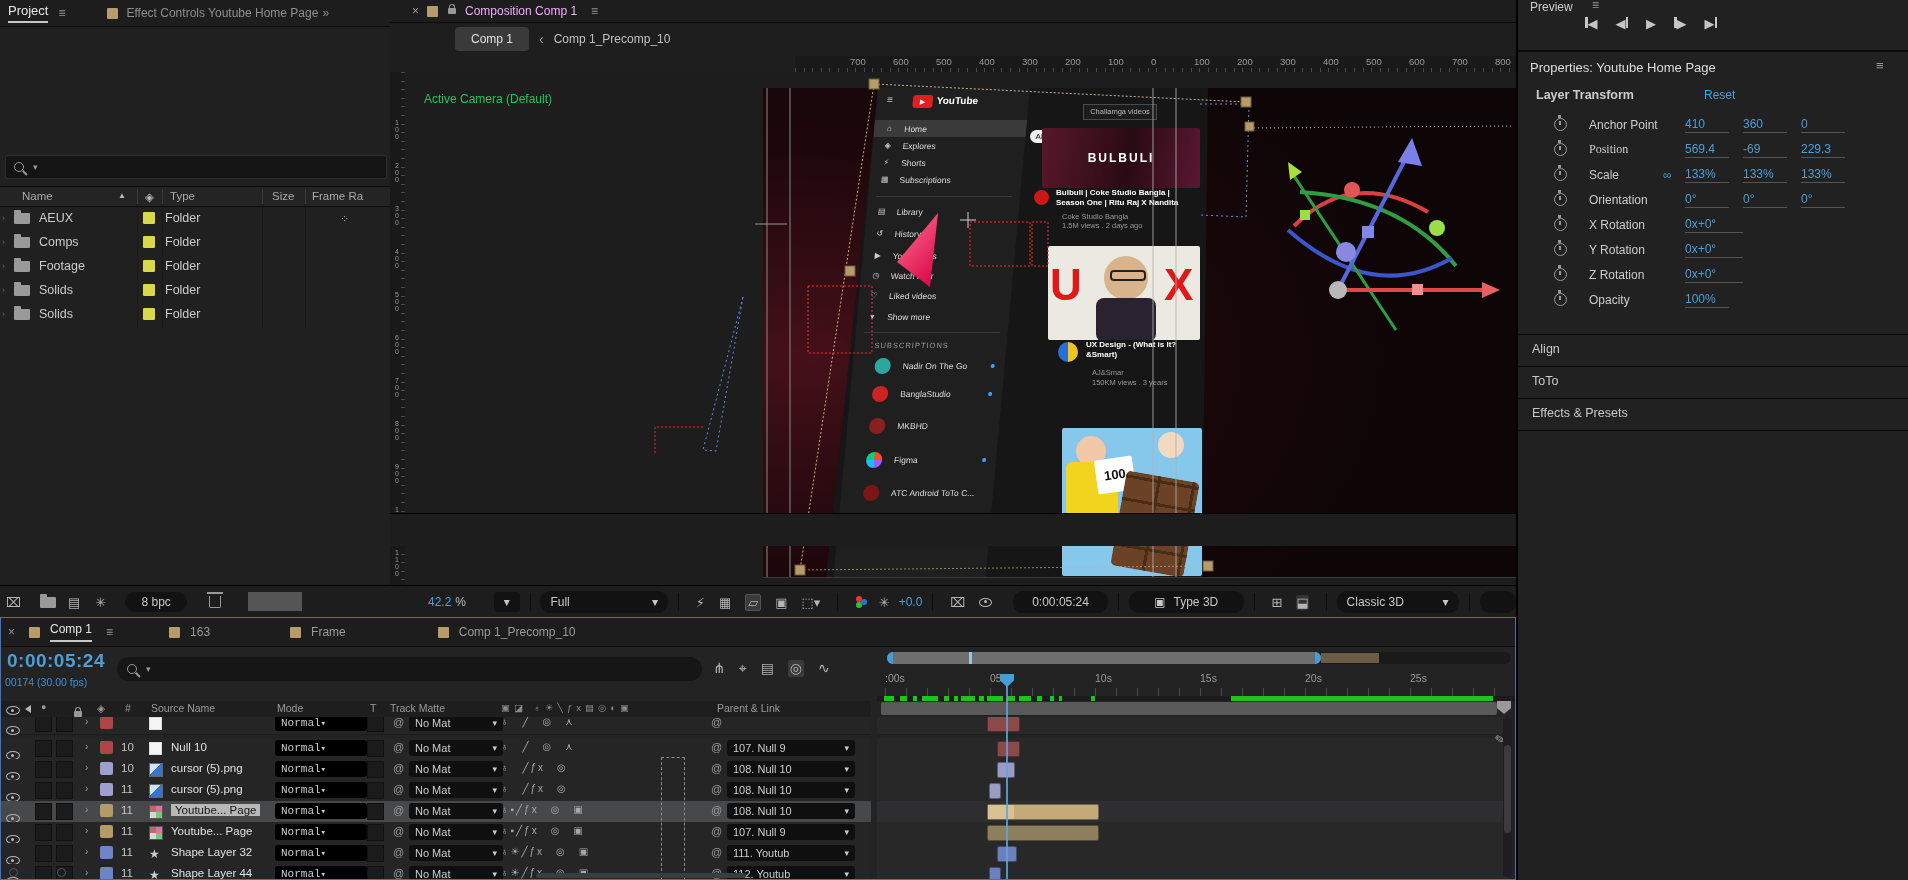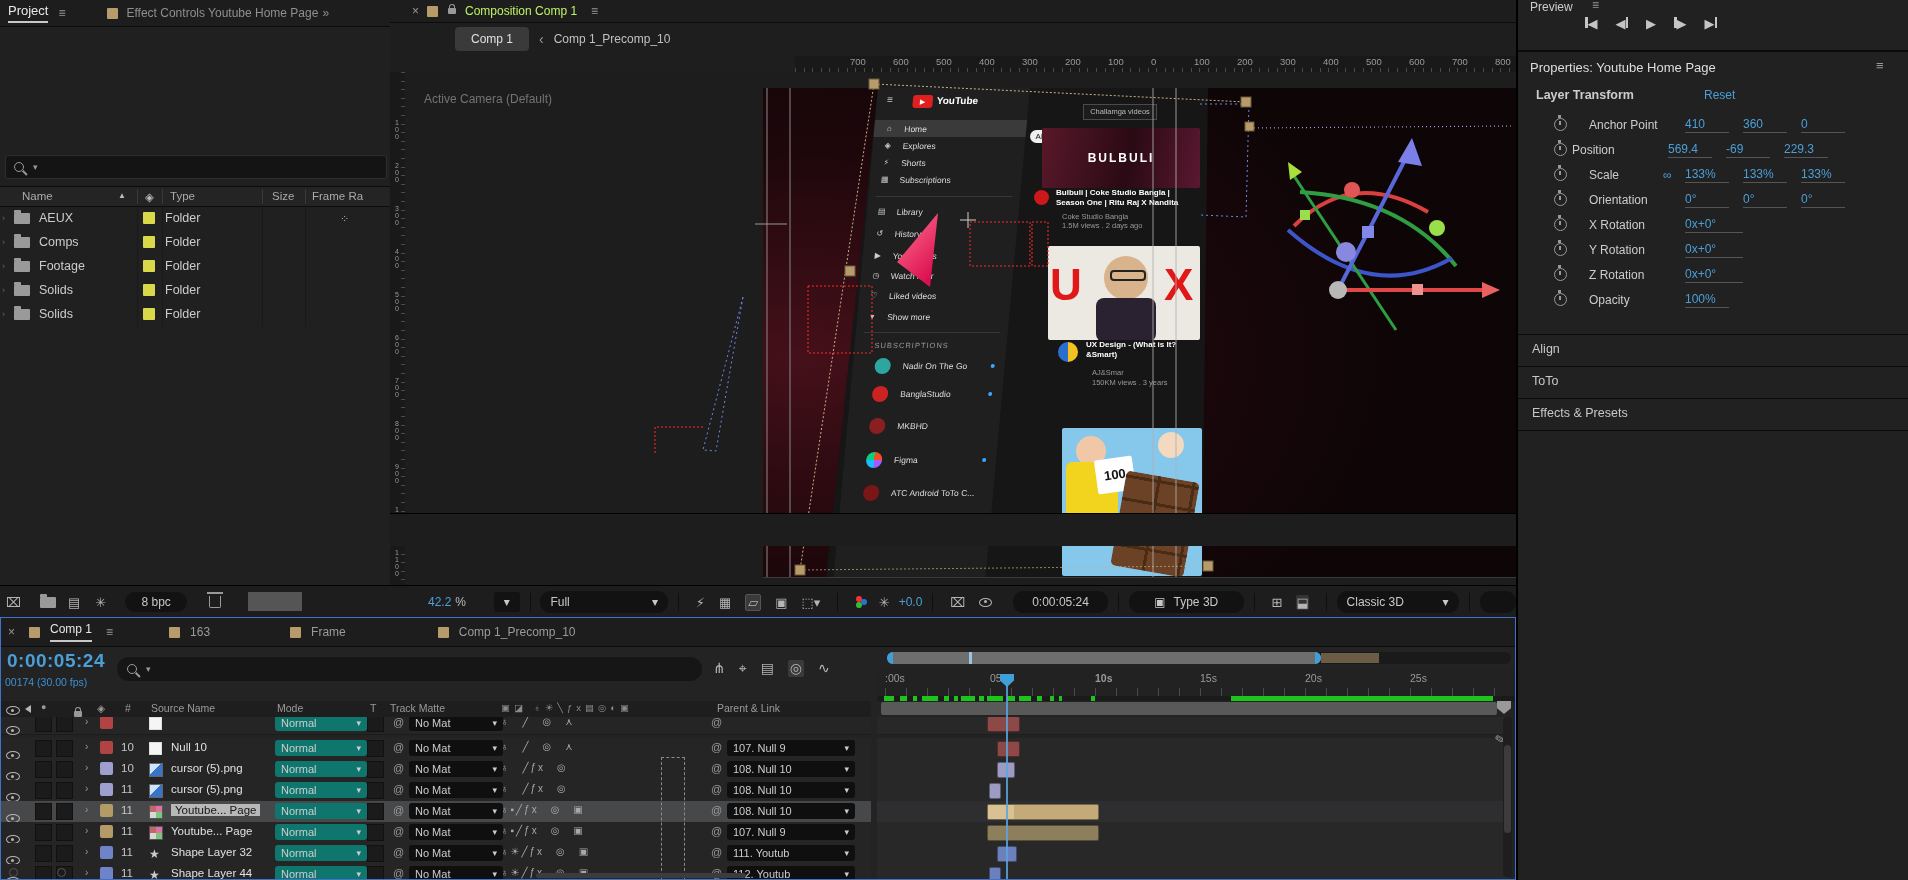--- a/index.html
+++ b/index.html
@@ -72,22 +72,22 @@
   .stopw::after{content:'';position:absolute;top:2px;left:4px;width:1.5px;height:4px;background:#999;}
   .pv{color:#4b9fd9;border-bottom:1px solid #555;min-width:44px;display:inline-block;padding-bottom:1px;}
   .pv:empty{display:none;border:none;}
   .sect{font-size:12.5px;color:#ccc;font-weight:bold;}
   
   #tl{left:0;top:617px;width:1516px;height:263px;background:#232323;border:1px solid #3f72c8;box-sizing:border-box;}
   .lrow{position:absolute;left:0;width:870px;height:21px;background:#252525;border-bottom:1px solid #1c1c1c;
         display:flex;align-items:center;color:#ccc;font-size:11.5px;}
   .swbox{width:15px;height:15px;background:#1b1b1b;border:1px solid #111;position:absolute;top:2px;}
   .lbl{width:13px;height:13px;border-radius:2px;position:absolute;top:3px;left:99px;}
-  .modepill{position:absolute;left:274px;top:2px;width:80px;height:16px;background:#0f766e;border-radius:3px;
-        display:flex;align-items:center;justify-content:space-between;padding:0 6px;font-size:11px;color:#ccc;}
+  .modepill{position:absolute;left:274px;top:2px;width:80px;height:16px;background:#000000;border-radius:3px;
+        display:flex;align-items:center;padding:0 6px;font-size:11px;color:#ccc;font-family:Liberation Mono, monospace;}
   .mattepill{position:absolute;left:408px;top:2px;width:82px;height:16px;background:#0f0f0f;border-radius:3px;
         display:flex;align-items:center;justify-content:space-between;padding:0 6px;font-size:11px;color:#ccc;}
   .parpill{position:absolute;left:726px;top:2px;width:116px;height:16px;background:#0f0f0f;border-radius:3px;
         display:flex;align-items:center;justify-content:space-between;padding:0 6px;font-size:11px;color:#ccc;}
   .sw{position:absolute;top:3px;font-size:10px;color:#a8a8a8;}
   .pick{position:absolute;top:3px;font-size:11px;color:#999;}
   .lane{position:absolute;left:876px;width:632px;height:21px;border-bottom:1px solid #1f1f1f;background:#282828;}
   .lbar{position:absolute;top:3px;height:14px;border-radius:2px;}
   .nullic{width:11px;height:11px;border:1.5px solid #ddd;background:#f5f5f5;display:inline-block;}
   .pngic{width:12px;height:12px;background:linear-gradient(135deg,#cfe4ff 0 45%,#3a74c8 45%);border:1px solid #666;display:inline-block;}
@@ -180,21 +180,21 @@
       <span class="trash" style="margin-left:22px;"></span>
       <span class="ab" style="left:248px;top:6px;width:54px;height:19px;background:#555;"></span>
     </div>
   </div>
 
   <div id="comp" class="ab">
     <div class="tabbar" style="height:22px;background:#1d1d1d;">
       <span style="margin-left:22px;color:#999;">×</span>
       <span class="tansq" style="margin-left:8px;"></span>
       <span class="lockic" style="margin-left:10px;"></span>
-      <span style="margin-left:9px;color:#bef264;">Composition Comp 1</span>
+      <span style="margin-left:9px;color:#f0abfc;">Composition Comp 1</span>
       <span style="margin-left:14px;color:#999;">≡</span>
     </div>
 
     <div class="ab" style="left:0;top:22px;width:1126px;height:34px;display:flex;align-items:center;">
       <span class="pill" style="margin-left:65px;width:74px;height:24px;background:#3a3a3a;border-radius:4px;color:#e0e0e0;">Comp 1</span>
       <span style="margin:0 10px;color:#999;font-size:14px;">‹</span>
       <span style="color:#c0c0c0;">Comp 1_Precomp_10</span>
     </div>
 
     <div id="hruler" class="ab">
@@ -248,21 +248,21 @@
 0
 0</div>
         <div style="top: 477px;">1
 1
 0
 0</div>
       </div>
 
     <div id="viewport" class="ab" style="left:15px;top:72px;width:1111px;height:513px;">
       <div id="compArea"></div>
-      <span class="ab" style="left:19px;top:20px;color:#737373;font-size:12px;">Active Camera (Default)</span>
+      <span class="ab" style="left:19px;top:20px;color:#22c55e;font-size:12px;">Active Camera (Default)</span>
 
       <div id="yt">
         <div id="ytbg"></div>
         <div id="ytside">
           <span class="ab" style="left:10px;top:6px;color:#ccc;font-size:10px;">≡</span>
           <span class="ab" style="left:36px;top:7px;width:20px;height:13px;background:#e02020;border-radius:3px;color:#fff;font-size:7px;text-align:center;line-height:13px;">▶</span>
           <span class="ab" style="left:60px;top:7px;color:#fff;font-weight:bold;font-size:10px;">YouTube</span>
           <div class="ab" style="left:0;top:32px;width:152px;height:17px;background:#3a3a3a;"></div>
           <div class="ytnav" style="top:32px;">
               <span class="nic">⌂</span>
@@ -500,21 +500,21 @@
       <span class="stopw" style="margin-left:24px;"></span>
       <span style="margin-left:22px;width:96px;">Anchor Point</span>
       <span class="pv">410</span>
         <span style="width:14px;"></span>
       <span class="pv">360</span>
         <span style="width:14px;"></span>
       <span class="pv">0</span>
     </div>
     <div class="proprow" style="top:137px;">
       <span class="stopw" style="margin-left:24px;"></span>
-      <span style="margin-left:5px;width:96px;">Position</span>
+      <span style="margin-left:22px;width:96px;font-family:Liberation Serif, serif;">Position</span>
       <span class="pv">569.4</span>
         <span style="width:14px;"></span>
       <span class="pv">-69</span>
         <span style="width:14px;"></span>
       <span class="pv">229.3</span>
     </div>
     <div class="proprow" style="top:162px;">
       <span class="stopw" style="margin-left:24px;"></span>
       <span style="margin-left:22px;width:74px;">Scale</span>
       <span class="blue" style="width:22px;">∞</span>
@@ -847,21 +847,21 @@
       <div class="ab" style="left:10px;top:4px;width:6px;height:12px;background:#3f9fd9;border-radius:6px 0 0 6px;"></div>
       <div class="ab" style="left:438px;top:4px;width:6px;height:12px;background:#3f9fd9;border-radius:0 6px 6px 0;"></div>
       <div class="ab" style="left:92px;top:4px;width:3px;height:12px;background:#9ac4e0;"></div>
       <div class="ab" style="left:444px;top:5px;width:58px;height:10px;background:#6b5d45;"></div>
 
       <div id="truler" class="ab" style="left:0;top:22px;width:638px;height:26px;background:#222;
            background-image:repeating-linear-gradient(90deg,#4a4a4a 0 1px,transparent 1px 21px);
            background-position:8px 18px;background-size:100% 8px;background-repeat:no-repeat;color:#9a9a9a;font-size:10.5px;">
           <span style="position: absolute; left: 8px; top: 2px;">:00s</span>
           <span style="position: absolute; left: 113px; top: 2px;">05s</span>
-          <span style="position: absolute; left: 218px; top: 2px; font-weight: bold;">10s</span>
+          <span style="position: absolute; left: 218px; top: 2px;">10s</span>
           <span style="position: absolute; left: 323px; top: 2px;">15s</span>
           <span style="position: absolute; left: 428px; top: 2px;">20s</span>
           <span style="position: absolute; left: 533px; top: 2px;">25s</span>
         </div>
 
       <div id="rbar" class="ab" style="left:0;top:48px;width:638px;height:5px;background:#1b1b1b;">
           <div style="position: absolute; left: 7px; top: 0px; width: 10px; height: 5px; background: rgb(28, 196, 28);"></div>
           <div style="position: absolute; left: 23px; top: 0px; width: 7px; height: 5px; background: rgb(28, 196, 28);"></div>
           <div style="position: absolute; left: 36px; top: 0px; width: 4px; height: 5px; background: rgb(28, 196, 28);"></div>
           <div style="position: absolute; left: 45px; top: 0px; width: 16px; height: 5px; background: rgb(28, 196, 28);"></div>

